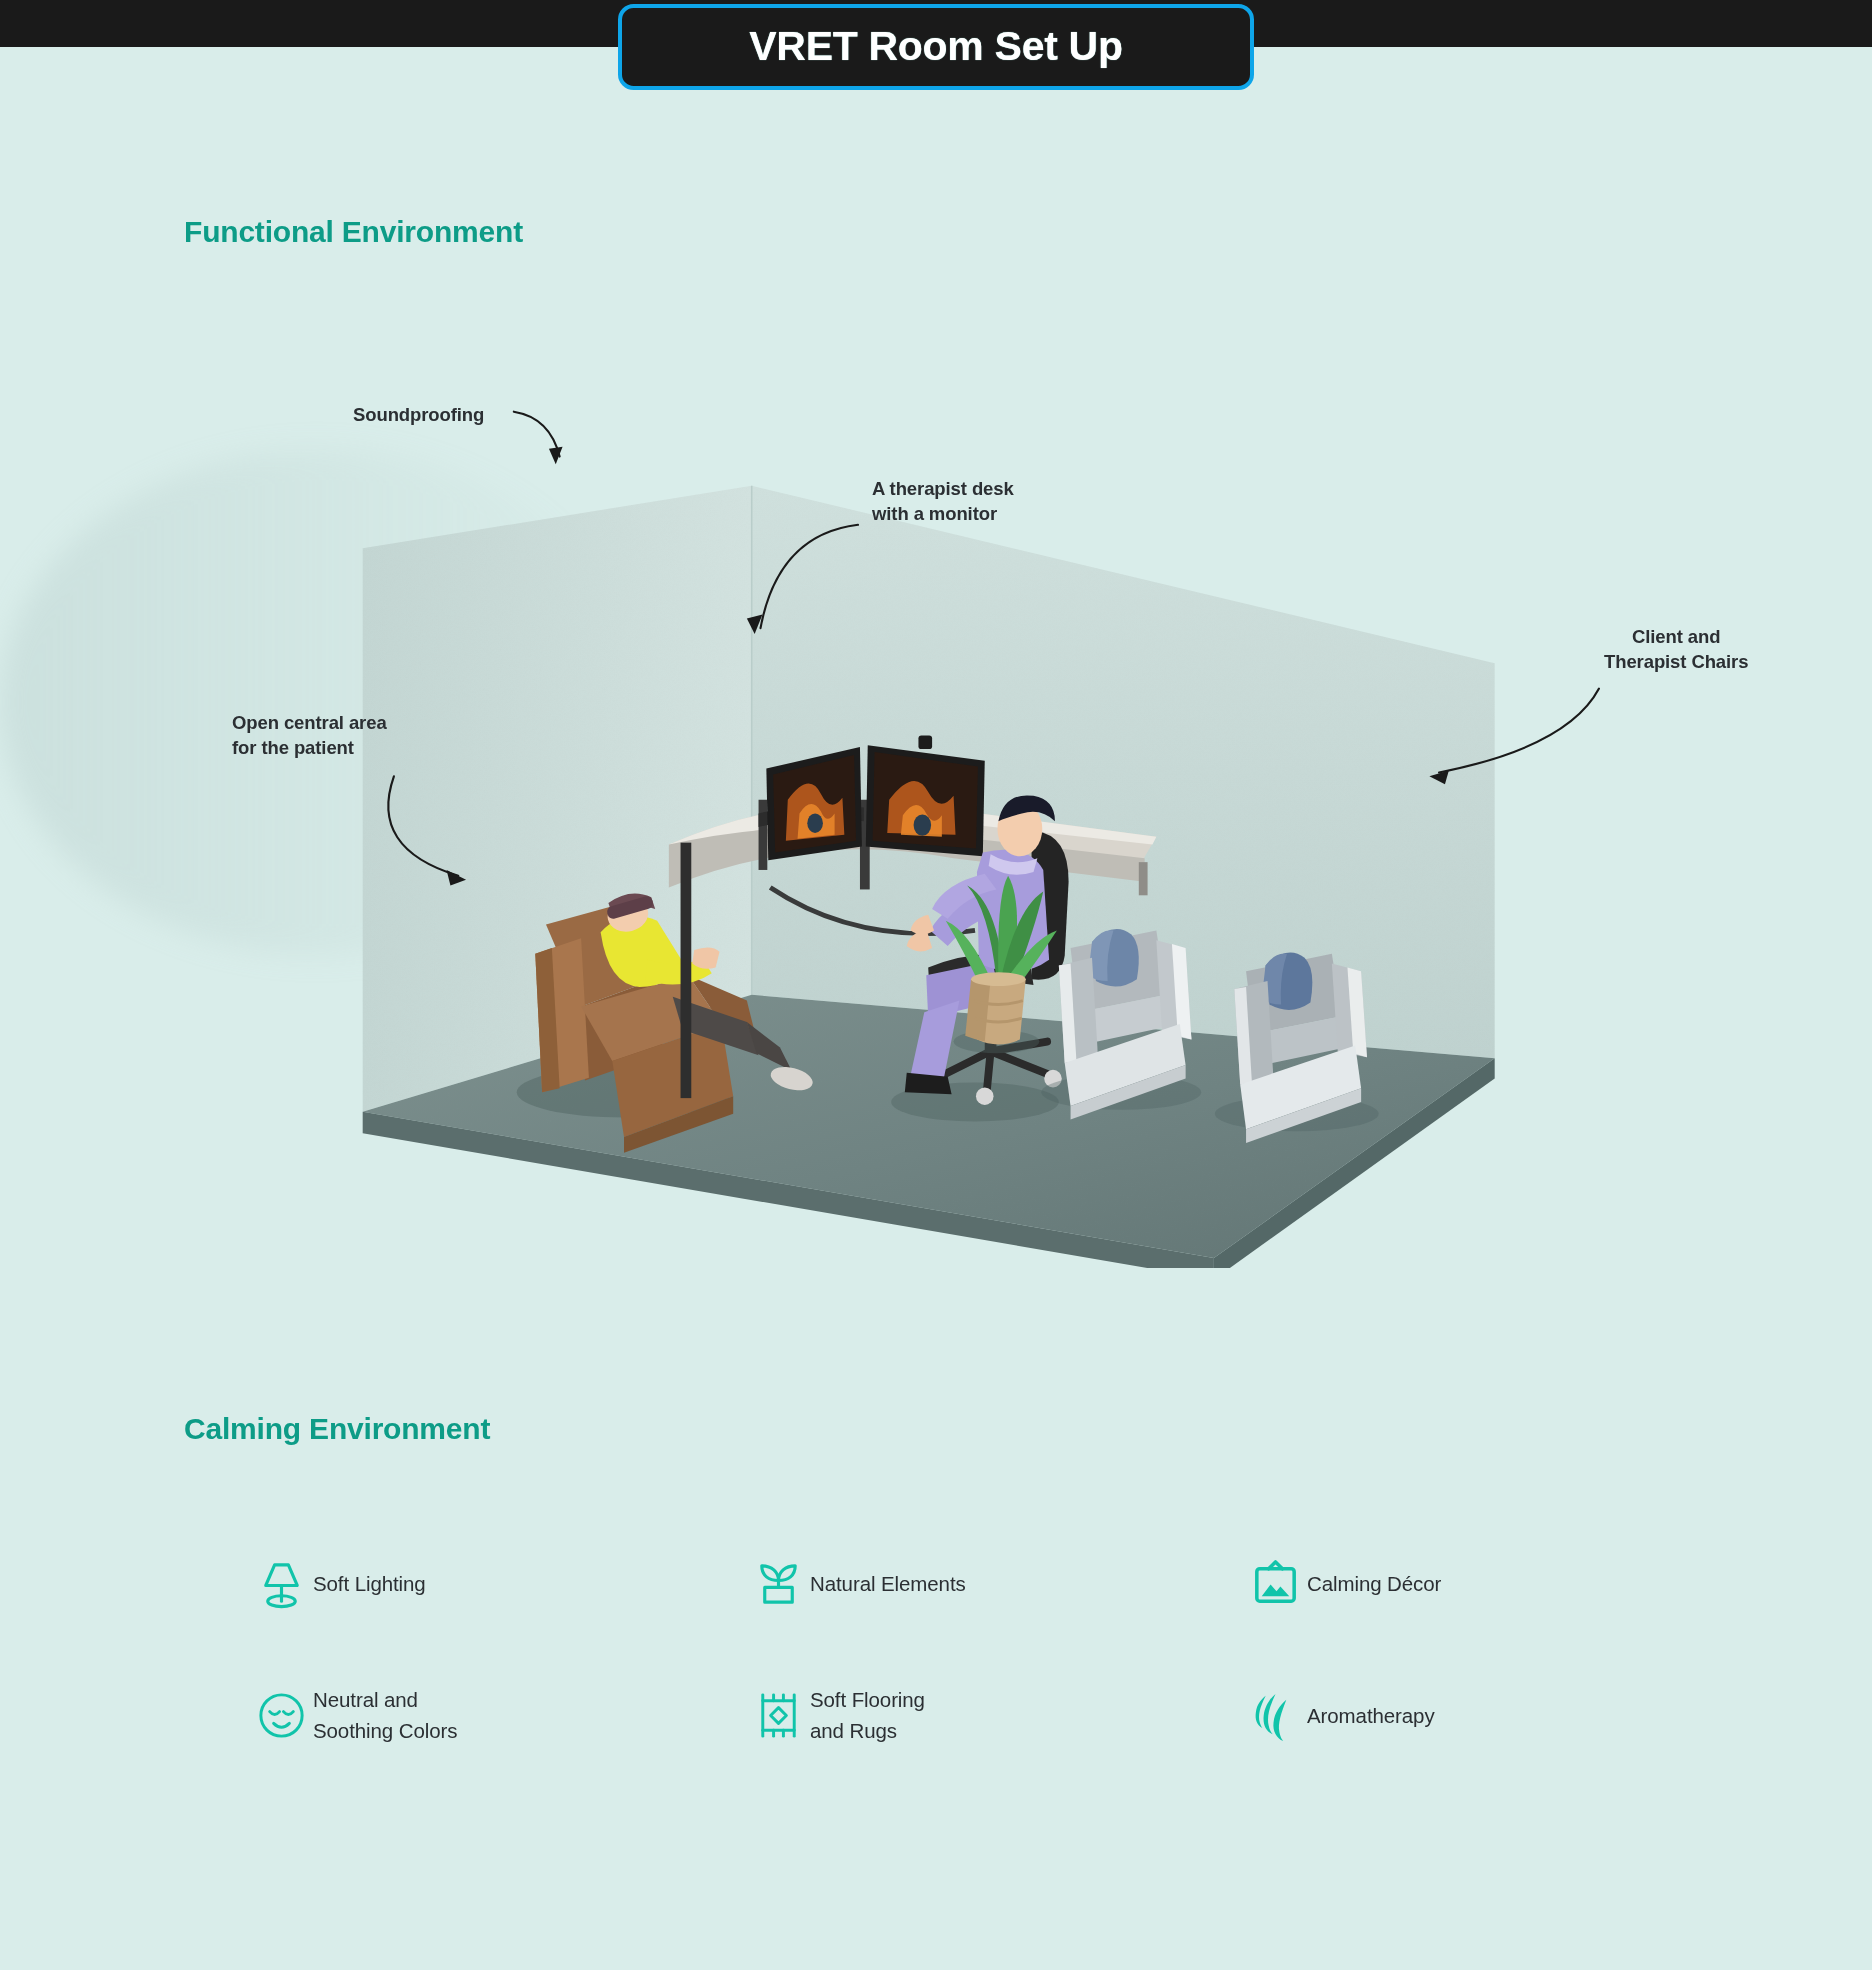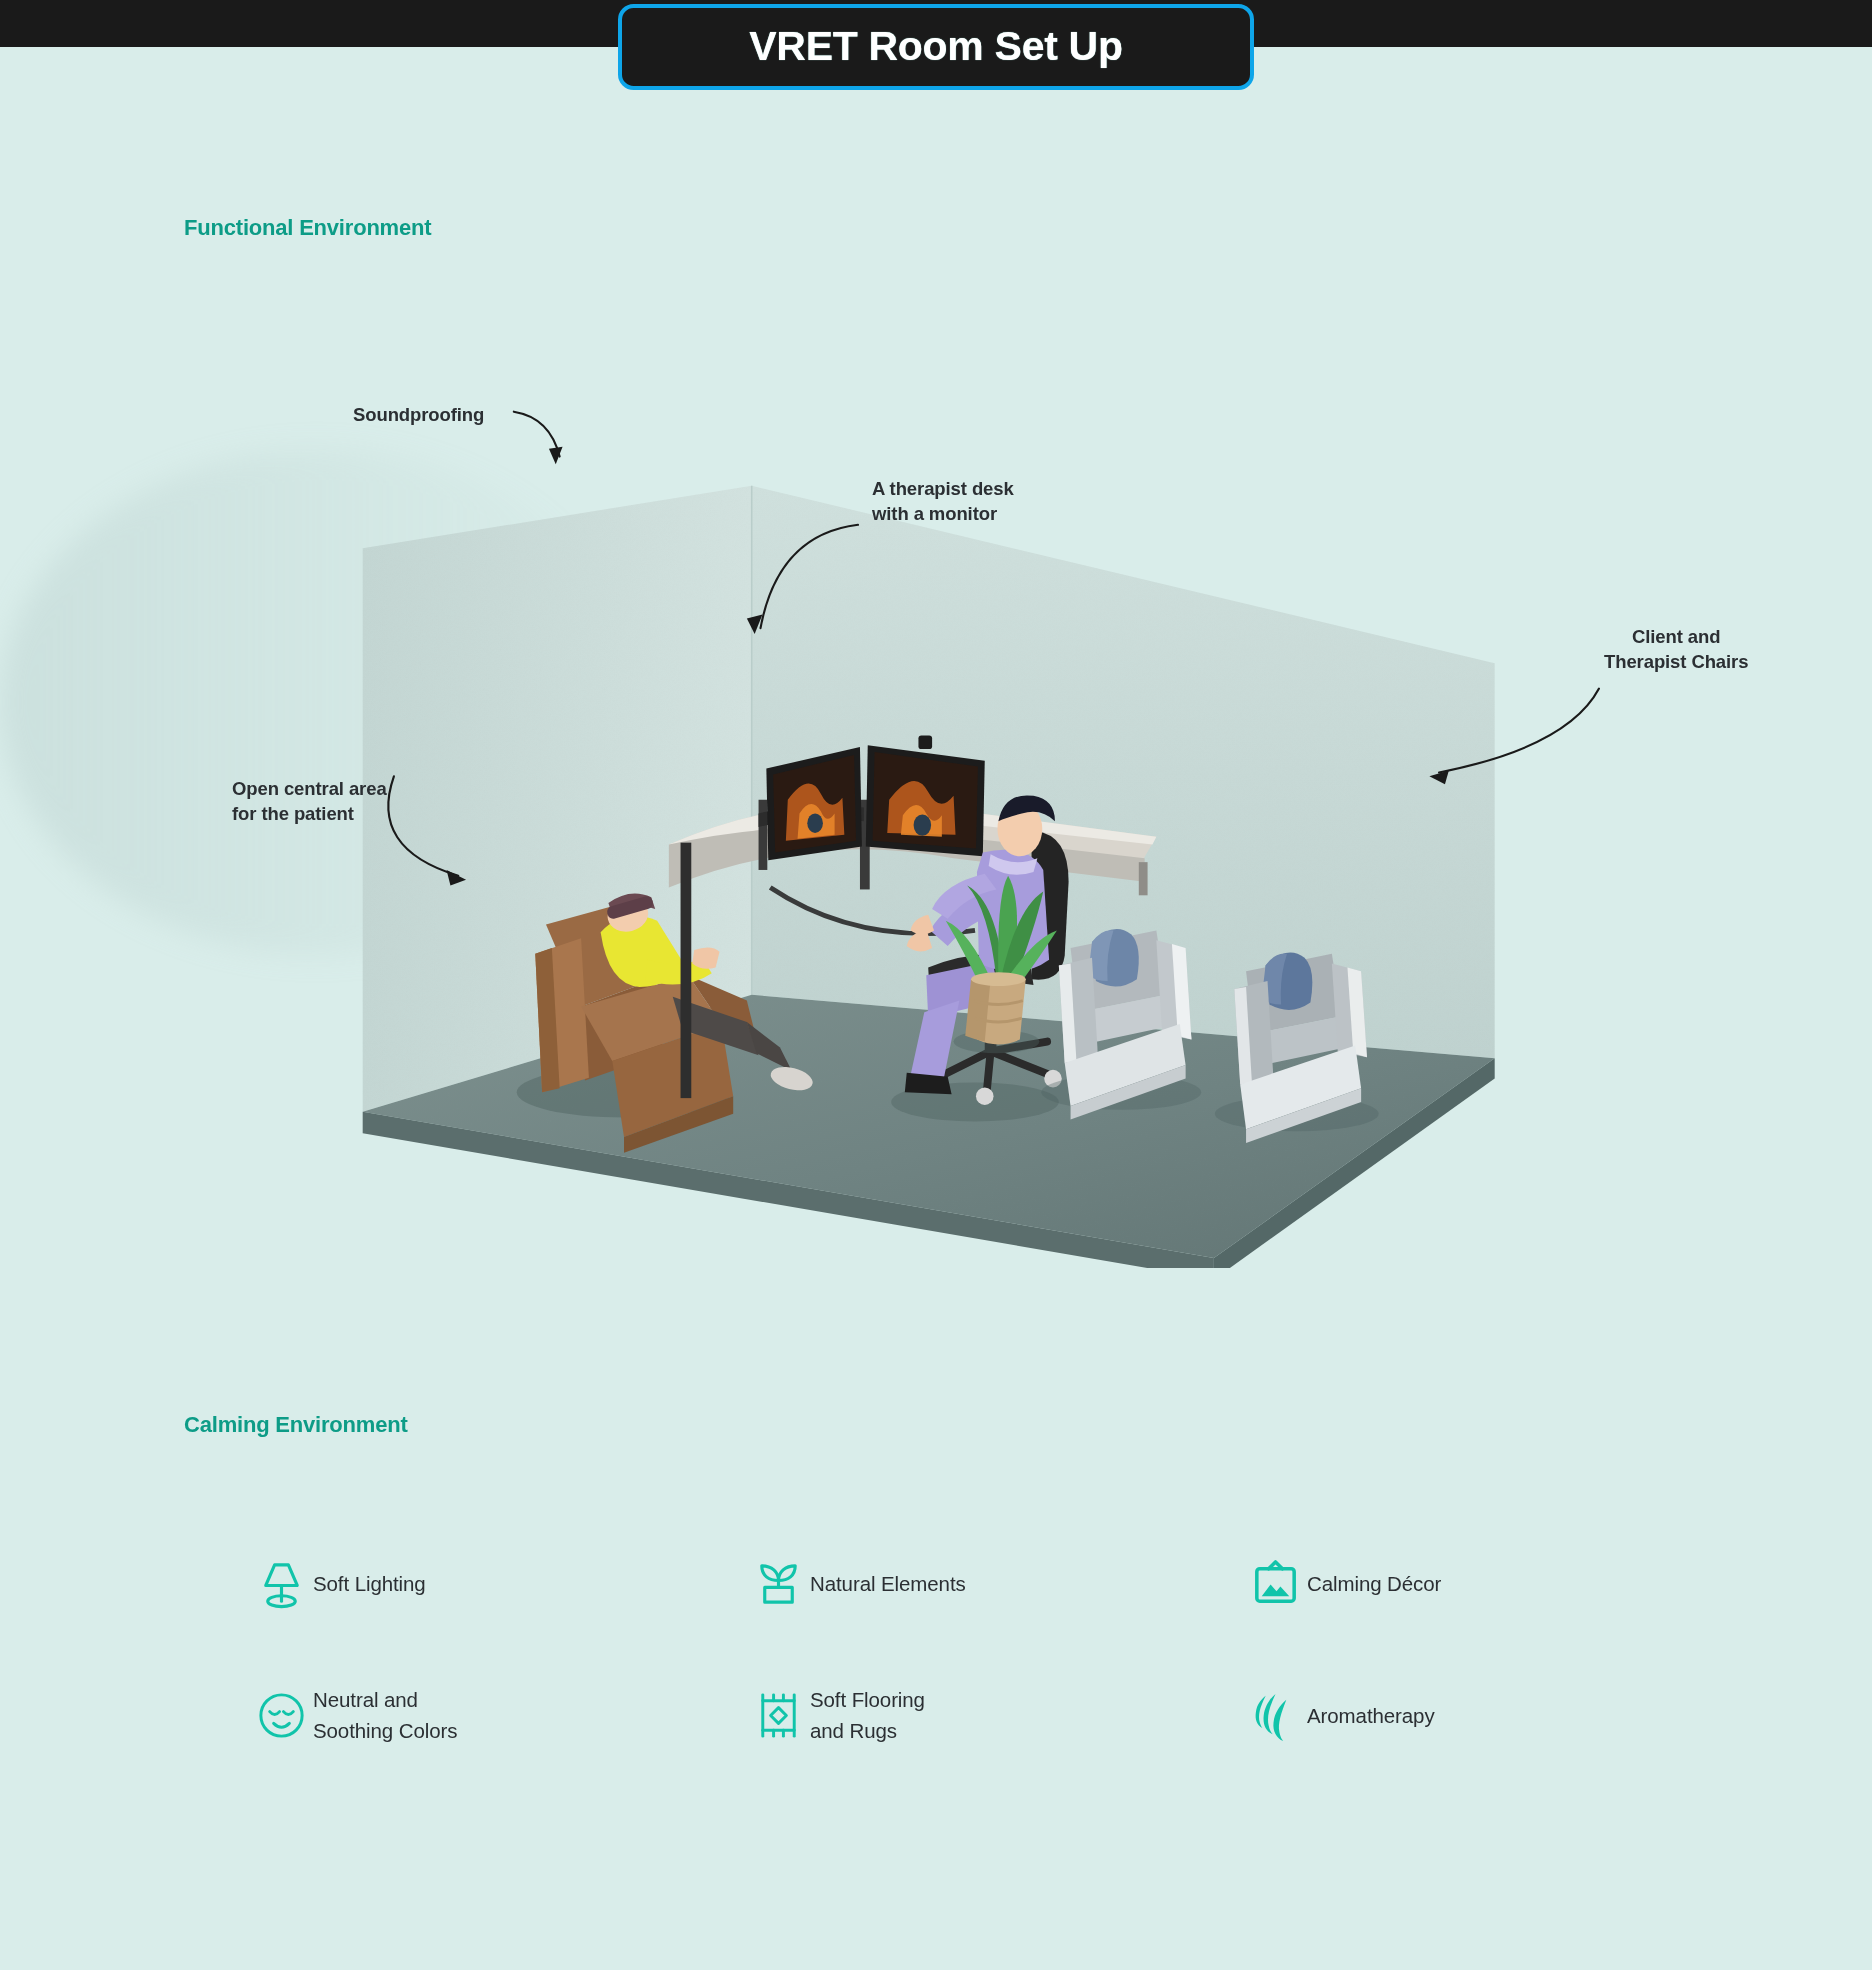--- a/index.html
+++ b/index.html
@@ -48,21 +48,21 @@
     font-weight: bold;
     letter-spacing: -0.3px;
     text-shadow: 0 0 1px #9fe8dd;
     white-space: nowrap;
   }
 
   
   .section-heading {
     position: absolute;
     color: #0d9c87;
-    font-size: 22px;
+    font-size: 30px;
     font-weight: bold;
     letter-spacing: -0.2px;
     white-space: nowrap;
   }
   #heading-functional { left: 184px; top: 215px; }
   #heading-calming    { left: 184px; top: 1412px; }
 
   
   .scene {
     position: absolute;
@@ -79,21 +79,21 @@
     color: #2b2f33;
     font-size: 18.5px;
     line-height: 25px;
     white-space: pre-line;
     letter-spacing: -0.1px;
     font-weight: bold;
   }
   #annot-sound    { left: 353px;  top: 402px; }
   #annot-desk     { left: 872px;  top: 476px; }
   #annot-chairs   { left: 1604px; top: 624px; text-align: center; }
-  #annot-open     { left: 232px;  top: 776px; }
+  #annot-open     { left: 232px;  top: 710px; }
 
   
   .feature-grid {
     position: absolute;
     left: 249px;
     top: 1517px;
     width: 1482px;
     display: grid;
     grid-template-columns: 497px 497px 488px;
     grid-auto-rows: 132px;

